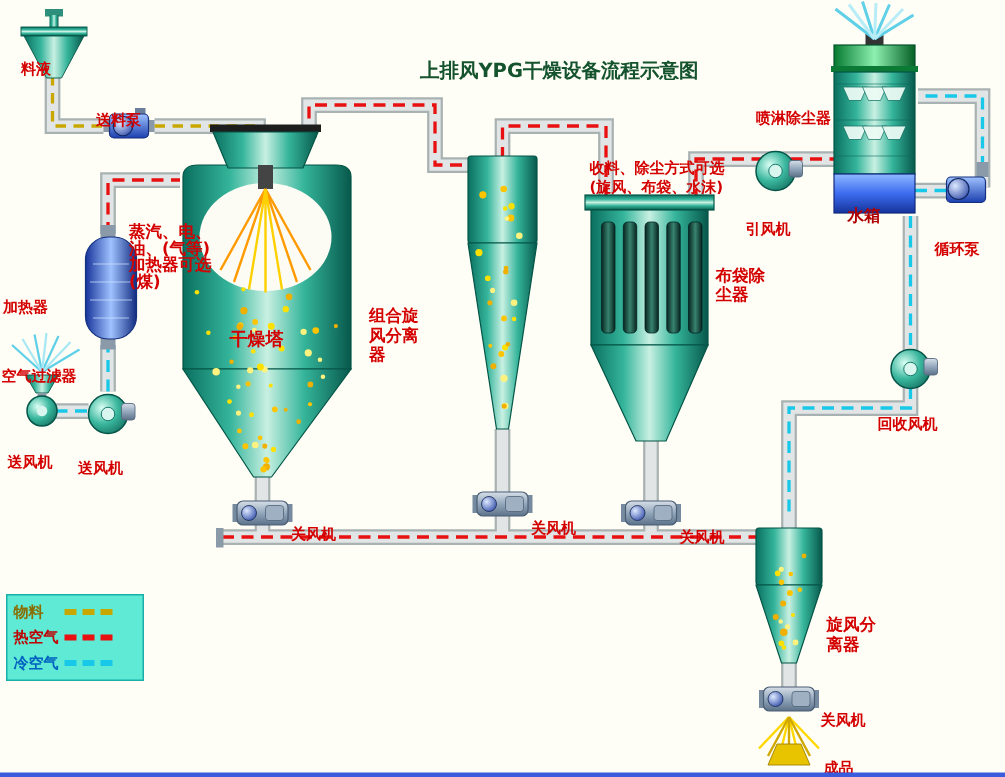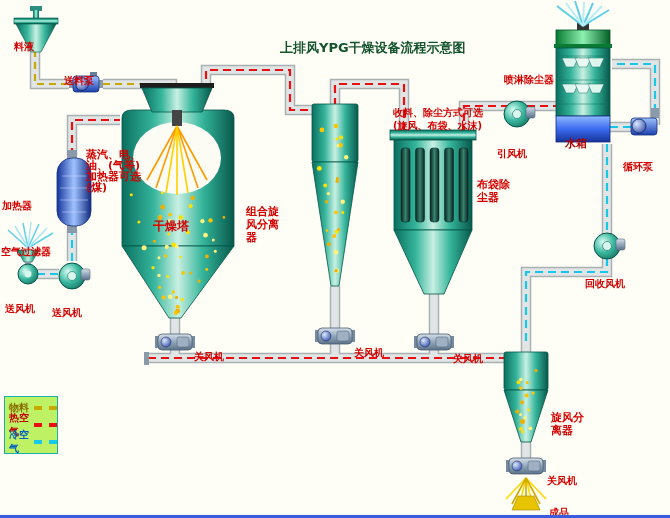--- a/index.html
+++ b/index.html
@@ -5,22 +5,22 @@
   html,body{margin:0;padding:0;}
   #stage{position:relative;width:670px;height:518px;background:#fefef6;overflow:hidden;
          font-family:"DejaVu Sans",sans-serif;}
   #diagram{position:absolute;left:0;top:0;}
   .lbl{position:absolute;color:#d40000;font-weight:bold;white-space:nowrap;line-height:11px;margin-top:16px;}
   .t9{font-size:11px;}  .t10{font-size:10px;} .t11{font-size:11px;line-height:13px;}
   .t12{font-size:12px;} .t13{font-size:13px;}
   .wrap{white-space:normal;font-family:Liberation Mono, monospace;}
   .title{color:#14532d;text-align:center;}
   .tank-lbl{width:36px;text-align:center;color:#b00000;}
-  #legend{position:absolute;left:4px;top:396px;width:54px;height:58px;
-          border:1px solid #18b0a8;background:#bef264;box-sizing:border-box;padding:2px 0 0 4px;}
+  #legend{position:absolute;left:4px;top:396px;width:92px;height:58px;
+          border:1px solid #18b0a8;background:#5eead4;box-sizing:border-box;padding:2px 0 0 4px;}
   .lg-row{display:flex;align-items:center;height:17px;}
   .lg-label{font-size:10px;font-weight:bold;width:32px;}
   .swatch{width:32px;height:0;border-top:4px dashed #000;margin-left:2px;}
   #bottom-line{position:absolute;left:0;bottom:0;width:670px;height:3px;background:#3a5bdc;}
 </style>
 </head>
 <body>
 
 <div id="stage">
 

